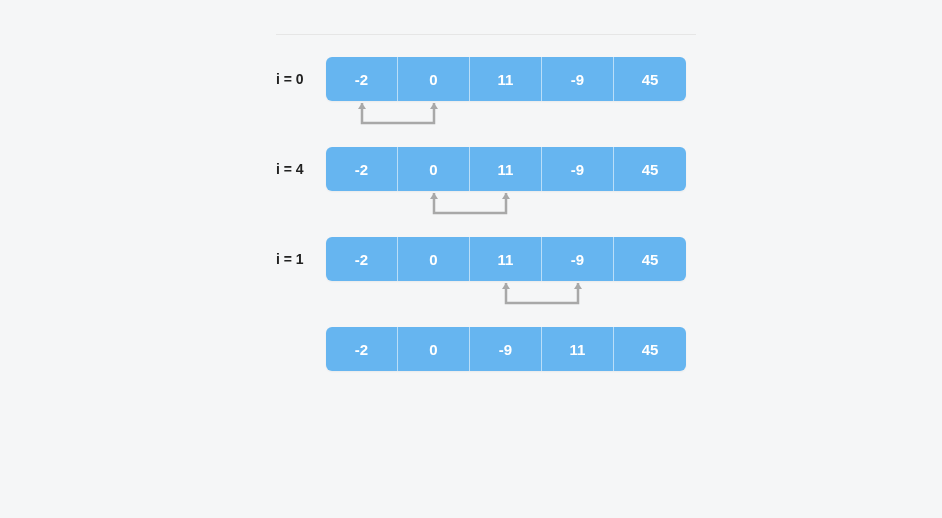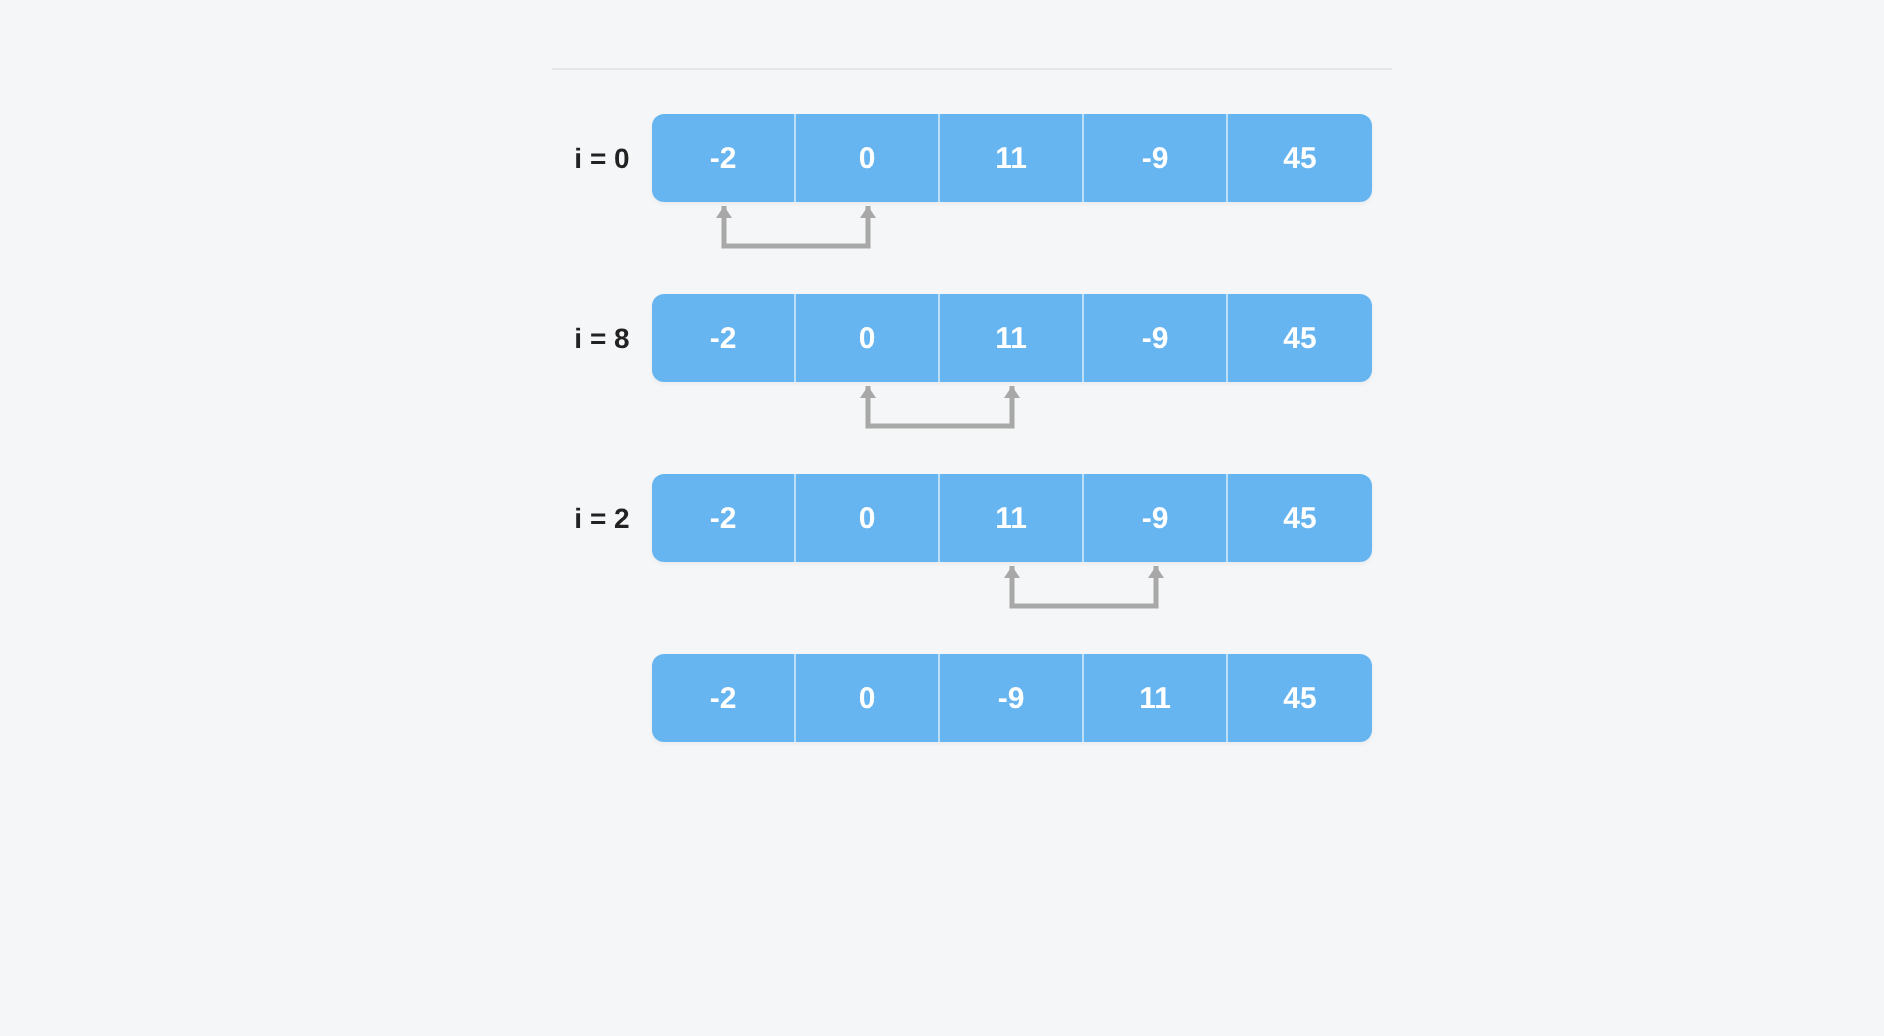--- a/index.html
+++ b/index.html
@@ -26,21 +26,20 @@
       border-top: 1px solid #e6e6e6;
       margin-bottom: 22px;
       width: 420px;
     }
     .row-block {
       margin-bottom: 12px;
     }
     .row {
       display: flex;
       align-items: center;
-      text-align: center;
     }
     .i-label {
       width: 50px;
       font-size: 14px;
       font-weight: 700;
       color: #222;
     }
     .array {
       display: flex;
       border-radius: 6px;
@@ -90,40 +89,40 @@
         <div class="connector">
           <svg width="500" height="32">
             <path d="M 86 0 L 86 20 L 158 20 L 158 0" fill="none" stroke="#a8a8a8" stroke-width="2.5"></path>
             <path d="M 86 0 L 82 6 L 90 6 Z" fill="#a8a8a8"></path>
             <path d="M 158 0 L 154 6 L 162 6 Z" fill="#a8a8a8"></path>
           </svg>
         </div>
       </div>
       <div class="row-block">
         <div class="row">
-          <div class="i-label">i = 8</div>
+          <div class="i-label">i = 4</div>
           <div class="array">
             <div class="cell">-2</div>
             <div class="cell">0</div>
             <div class="cell">11</div>
             <div class="cell">-9</div>
             <div class="cell">45</div>
           </div>
         </div>
         <div class="connector">
           <svg width="500" height="32">
             <path d="M 158 0 L 158 20 L 230 20 L 230 0" fill="none" stroke="#a8a8a8" stroke-width="2.5"></path>
             <path d="M 158 0 L 154 6 L 162 6 Z" fill="#a8a8a8"></path>
             <path d="M 230 0 L 226 6 L 234 6 Z" fill="#a8a8a8"></path>
           </svg>
         </div>
       </div>
       <div class="row-block">
         <div class="row">
-          <div class="i-label">i = 2</div>
+          <div class="i-label">i = 1</div>
           <div class="array">
             <div class="cell">-2</div>
             <div class="cell">0</div>
             <div class="cell">11</div>
             <div class="cell">-9</div>
             <div class="cell">45</div>
           </div>
         </div>
         <div class="connector">
           <svg width="500" height="32">

